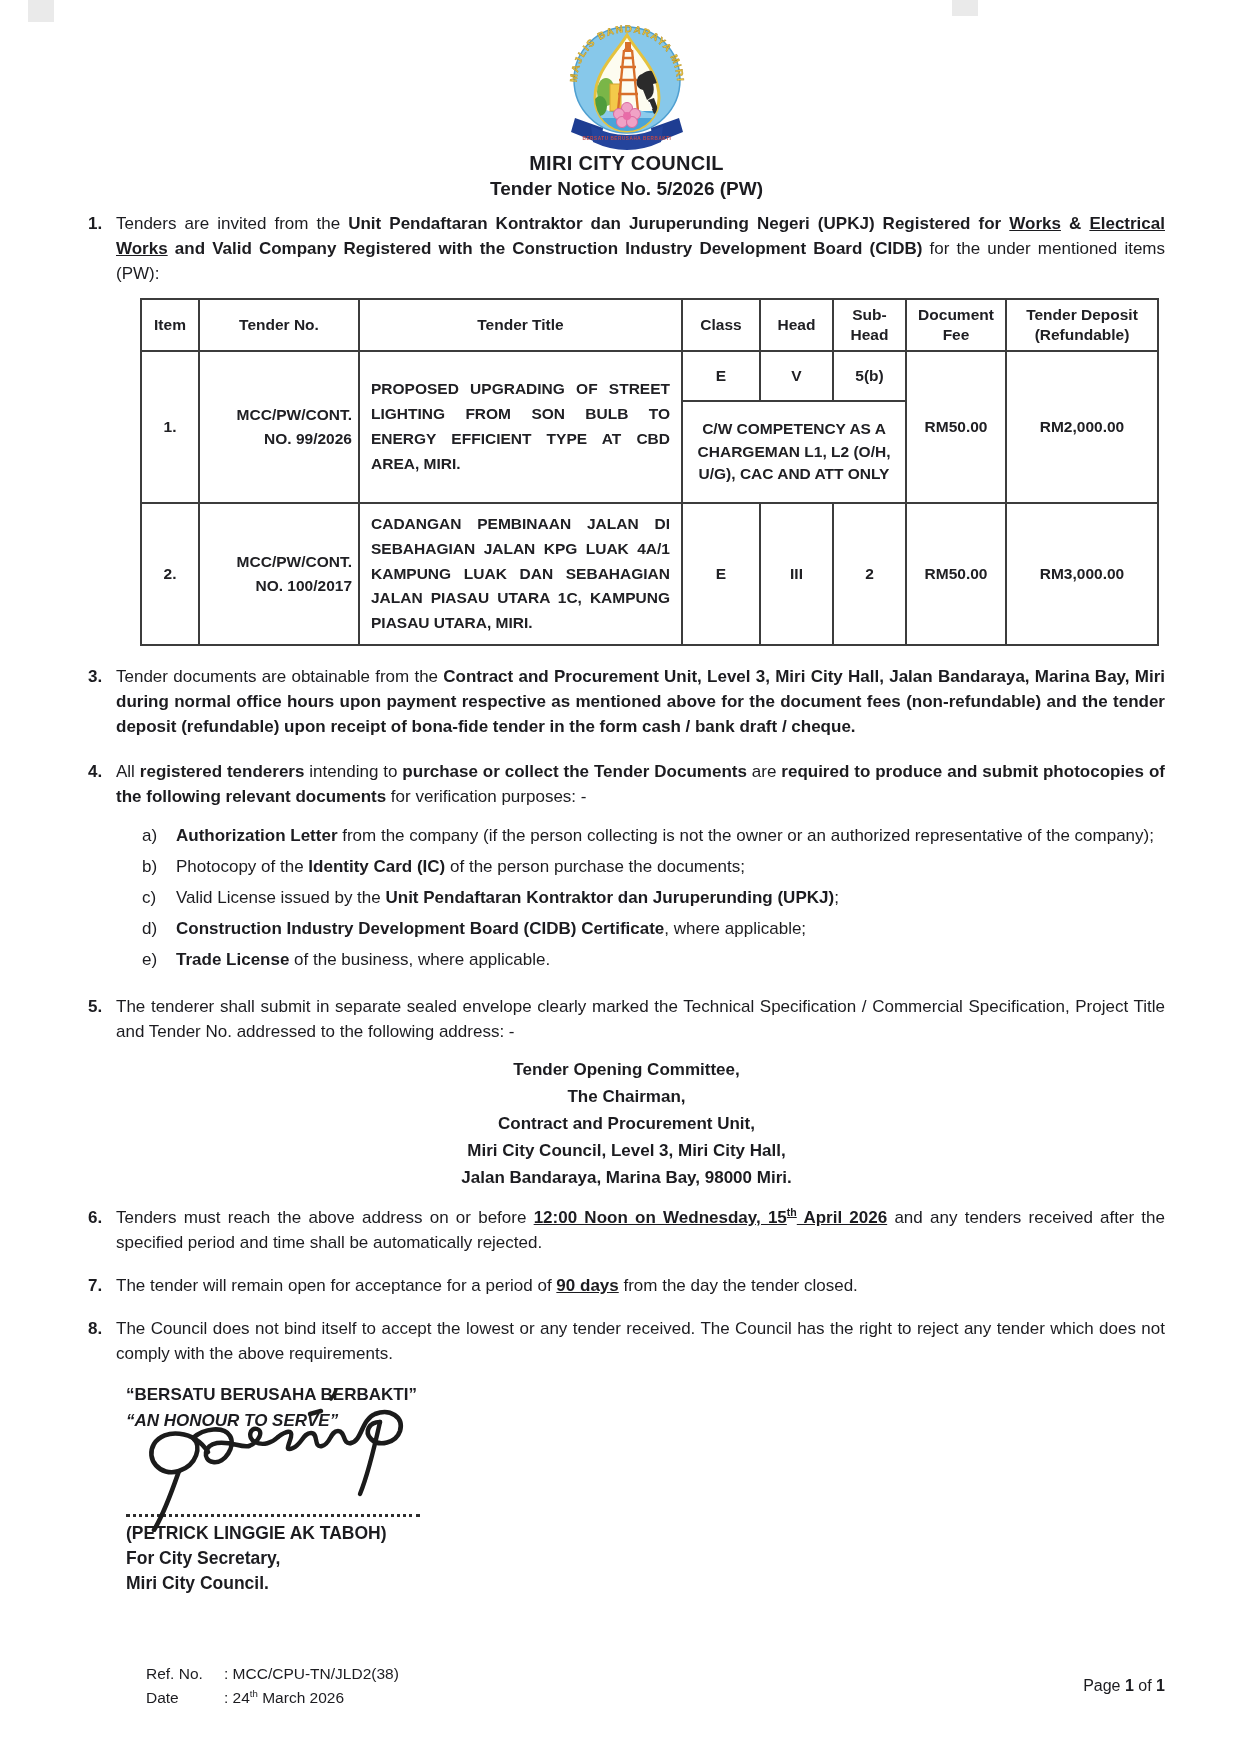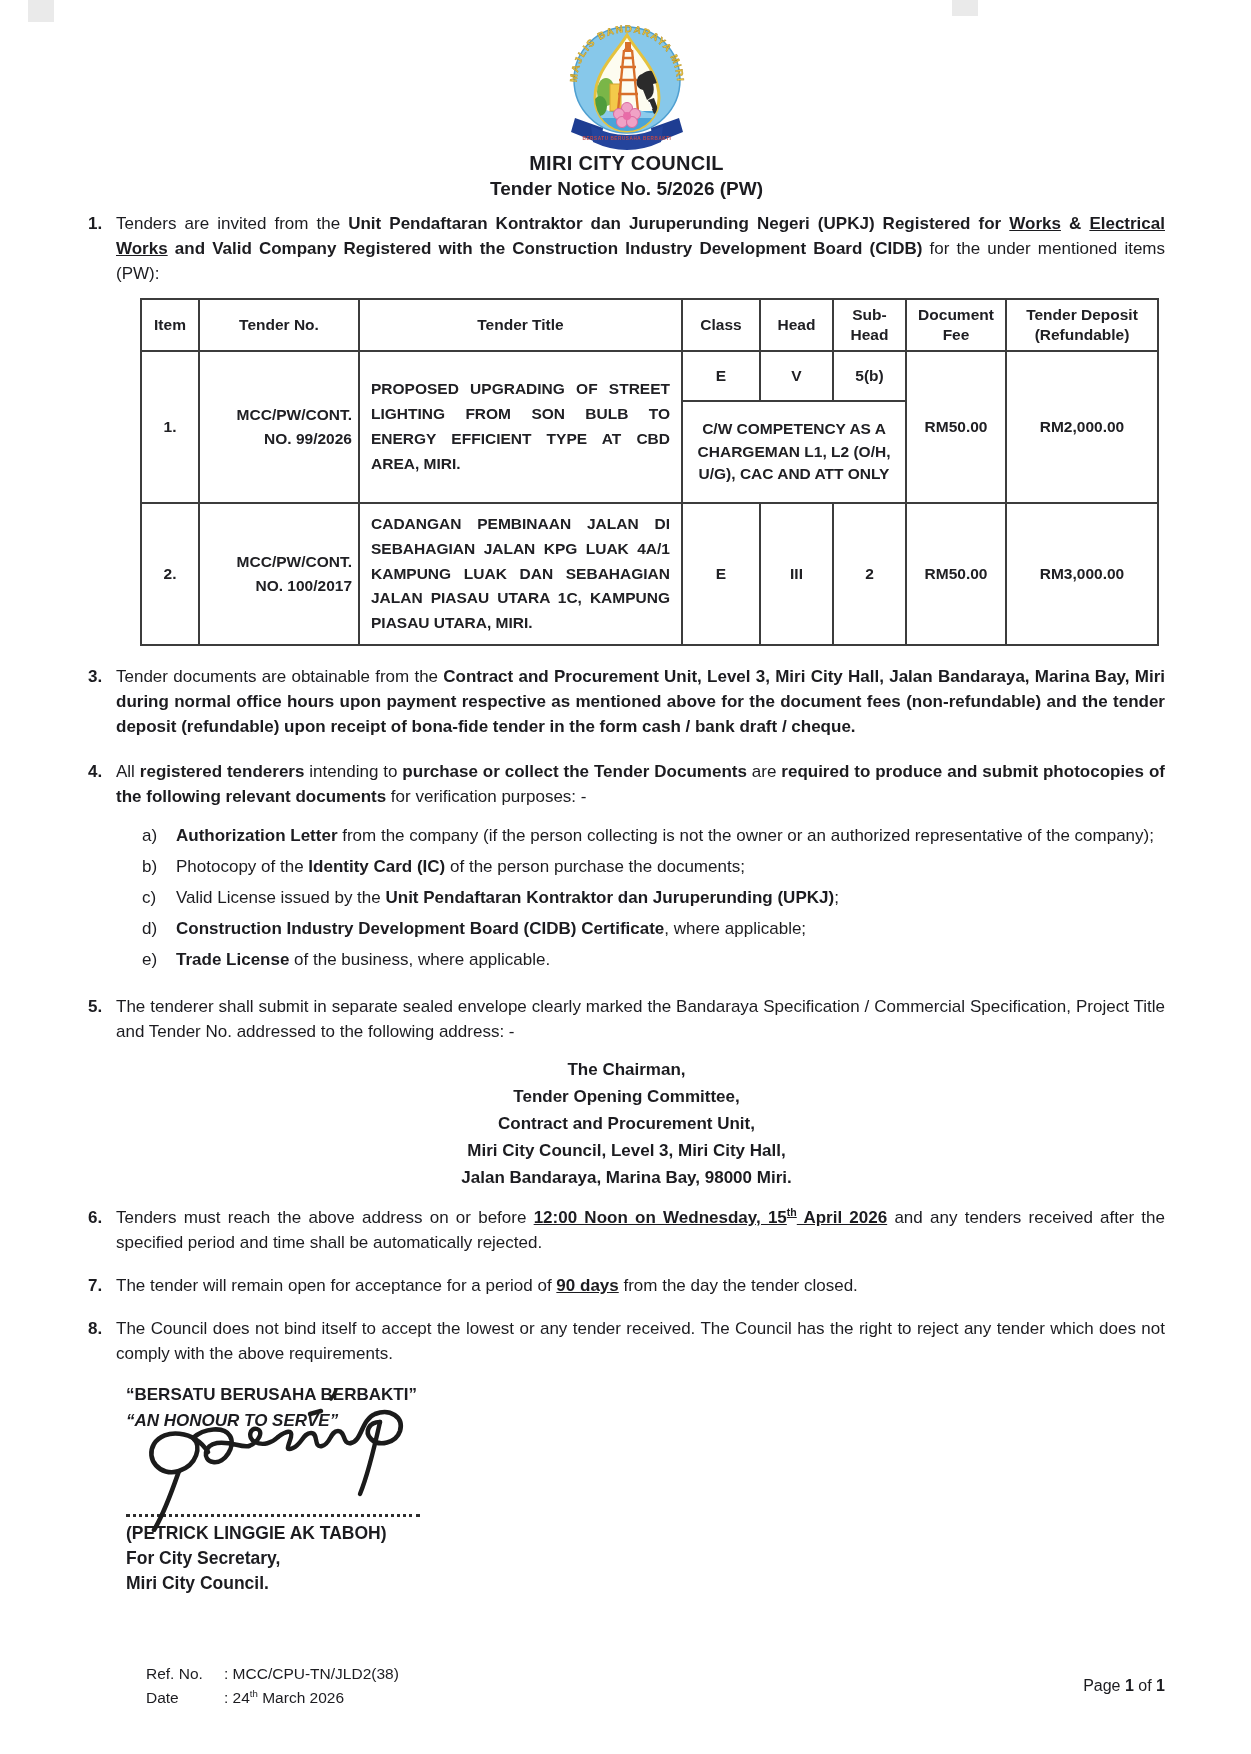--- a/index.html
+++ b/index.html
@@ -199,26 +199,26 @@
     </div>
     <div class="subitem">
       <span class="sletter">e)</span>
       <div class="sbody"><span style="font-weight: bold;">Trade License</span><span> of the business, where applicable.</span></div>
     </div>
   </div>
 
 
   <div class="clause c5">
     <span class="cnum">5.</span>
-    <div class="cbody"><span>The tenderer shall submit in separate sealed envelope clearly marked the Bandaraya Specification / Commercial Specification, Project Title and Tender No. addressed to the following address: -</span></div>
+    <div class="cbody"><span>The tenderer shall submit in separate sealed envelope clearly marked the Technical Specification / Commercial Specification, Project Title and Tender No. addressed to the following address: -</span></div>
   </div>
 
   <div class="address-block">
+    <div>Tender Opening Committee,</div>
     <div>The Chairman,</div>
-    <div>Tender Opening Committee,</div>
     <div>Contract and Procurement Unit,</div>
     <div>Miri City Council, Level 3, Miri City Hall,</div>
     <div>Jalan Bandaraya, Marina Bay, 98000 Miri.</div>
   </div>
 
   <div class="clause c6">
     <span class="cnum">6.</span>
     <div class="cbody"><span>Tenders must reach the above address on or before </span><span style="font-weight: bold; text-decoration: underline;">12:00 Noon on Wednesday, 15</span><sup style="font-weight: bold; text-decoration: underline;">th</sup><span style="font-weight: bold; text-decoration: underline;"> April 2026</span><span> and any tenders received after the specified period and time shall be automatically rejected.</span></div>
   </div>
 

